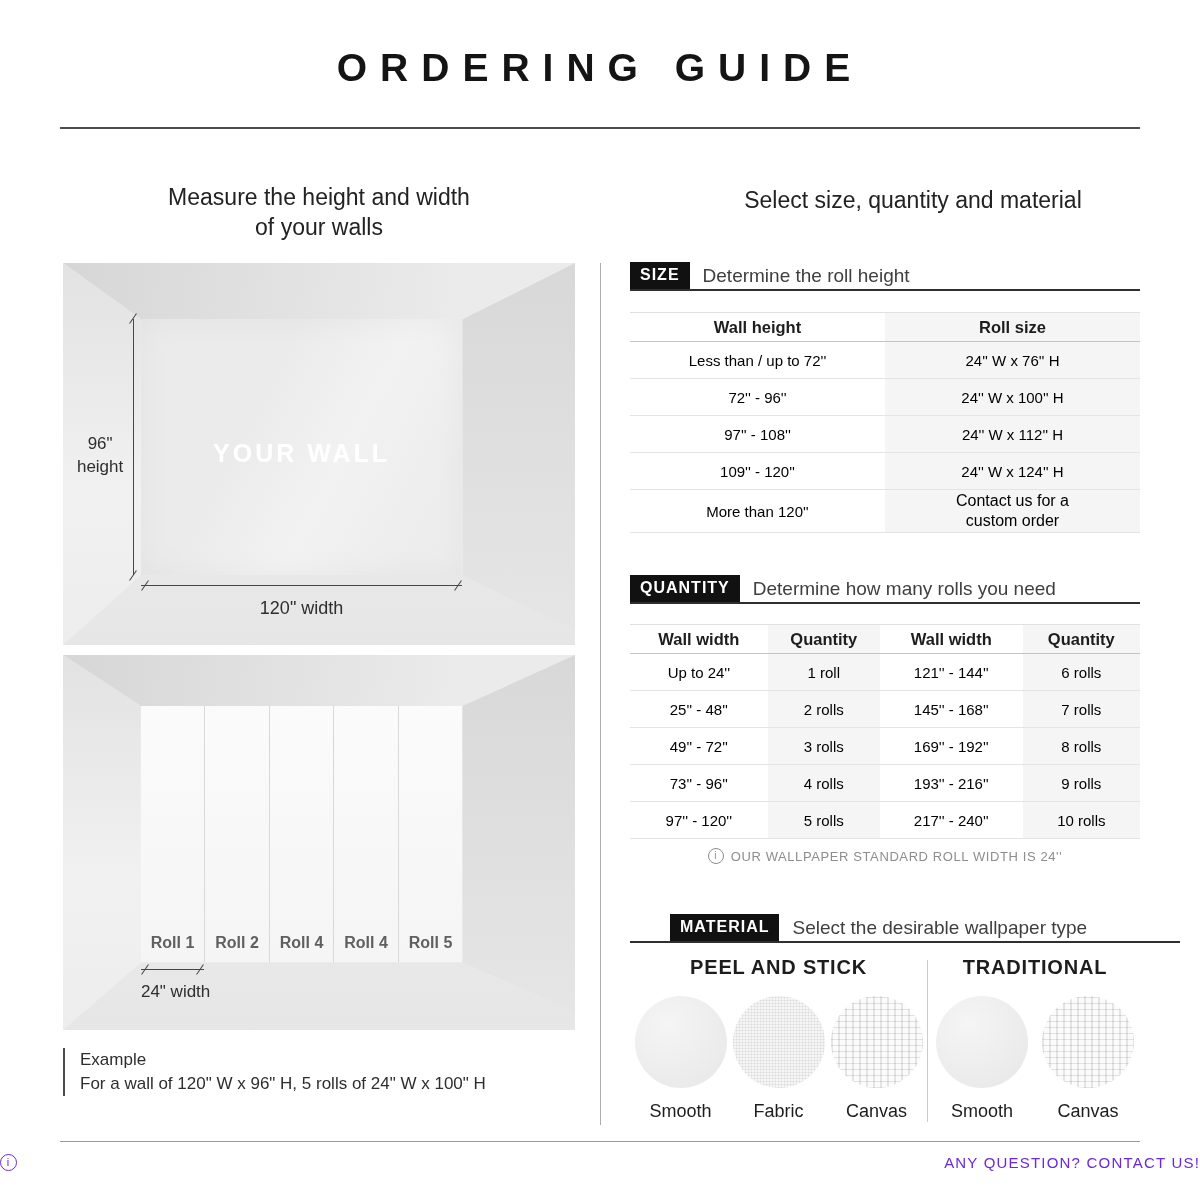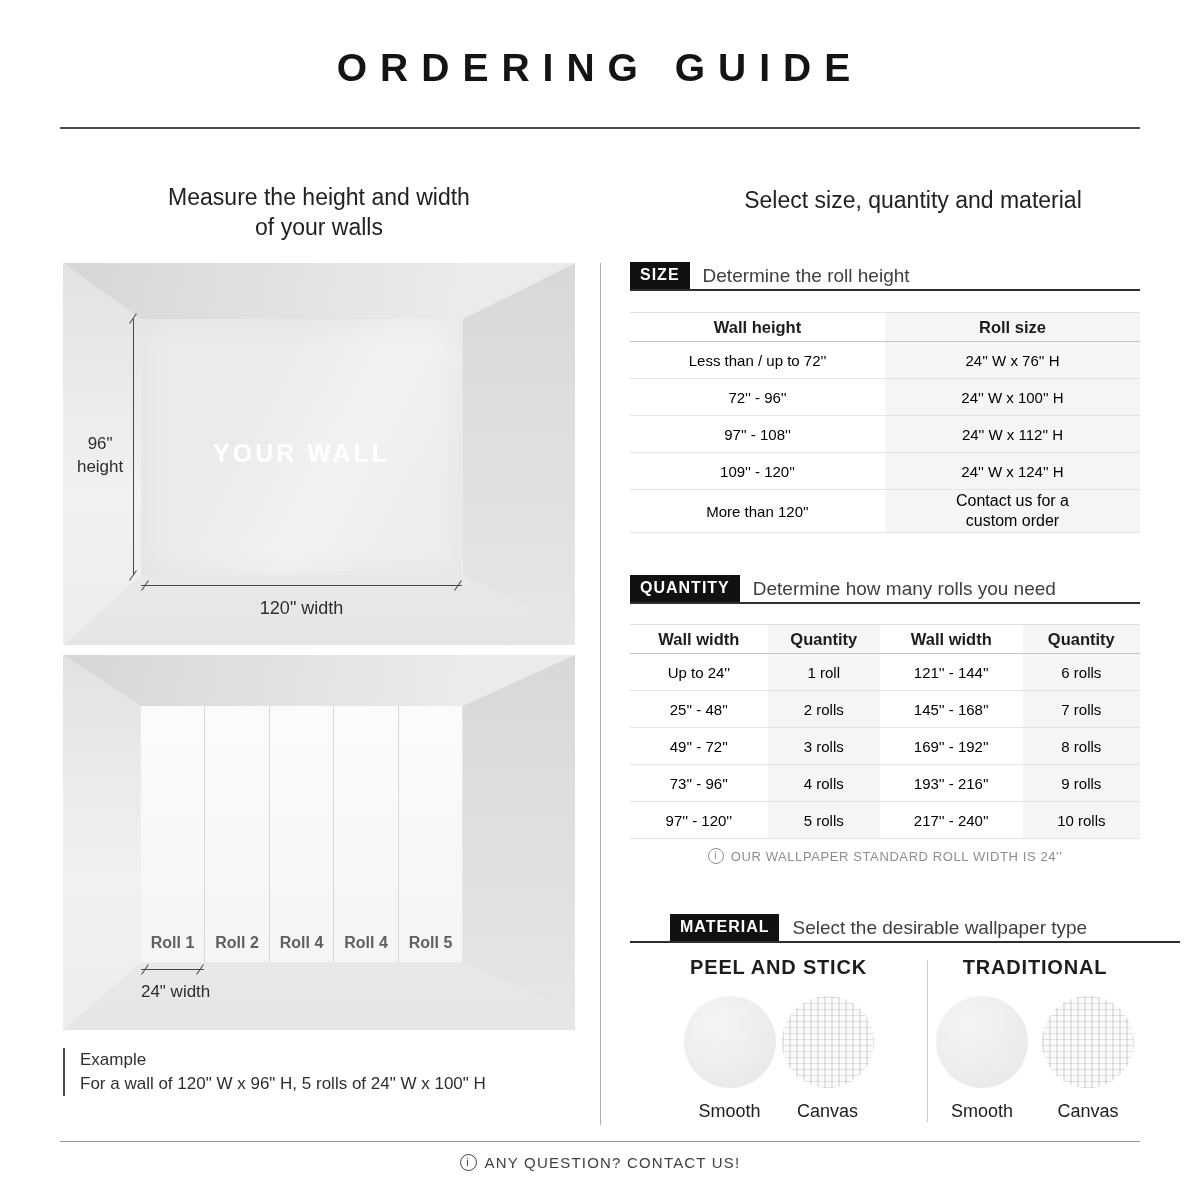--- a/index.html
+++ b/index.html
@@ -129,21 +129,21 @@
     repeating-linear-gradient(0deg,rgba(0,0,0,0.055) 0 1px,transparent 1px 3px),
     repeating-linear-gradient(90deg,rgba(0,0,0,0.055) 0 1px,transparent 1px 3px),#f6f6f6;}
   .tex-canvas{background:
     repeating-linear-gradient(0deg,rgba(0,0,0,0.10) 0 1px,transparent 1px 6px),
     repeating-linear-gradient(90deg,rgba(0,0,0,0.09) 0 2px,transparent 2px 7px),#fbfbfb;}
   .mat-label{font-size:18px;color:#1d1d1d;margin-top:13px;}
 
   
   .footer-rule{position:absolute;left:60px;top:1141px;width:1080px;height:1px;background:#9a9a9a;}
   .footer-text{position:absolute;left:0;top:1154px;width:100%;display:flex;align-items:center;
-    justify-content:center;gap:8px;font-size:15px;letter-spacing:1.2px;color:#404040;}
+    justify-content:space-between;gap:8px;font-size:15px;letter-spacing:1.2px;color:#6d28d9;}
   .footer-text .info-icon{width:15px;height:15px;font-size:11px;}
 </style>
 </head>
 <body>
 
 <div class="page">
 
   <div class="title">ORDERING GUIDE</div>
   <div class="top-rule"></div>
 
@@ -291,20 +291,24 @@
   </div>
   <div class="material-body">
     <div class="mat-group g1">
       <div class="mat-name">PEEL AND STICK</div>
       <div class="mat-swatches">
         <div class="mat-item">
           <div class="swatch tex-smooth"></div>
           <div class="mat-label">Smooth</div>
         </div>
         <div class="mat-item">
+          <div class="swatch tex-fabric"></div>
+          <div class="mat-label">Fabric</div>
+        </div>
+        <div class="mat-item">
           <div class="swatch tex-canvas"></div>
           <div class="mat-label">Canvas</div>
         </div>
       </div>
     </div>
     <div class="mat-divider"></div>
     <div class="mat-group g2">
       <div class="mat-name">TRADITIONAL</div>
       <div class="mat-swatches">
         <div class="mat-item">

